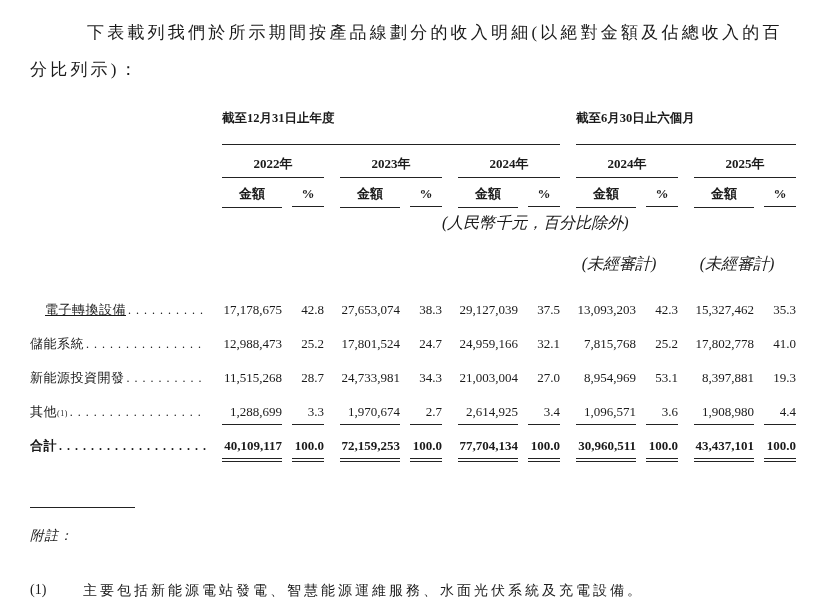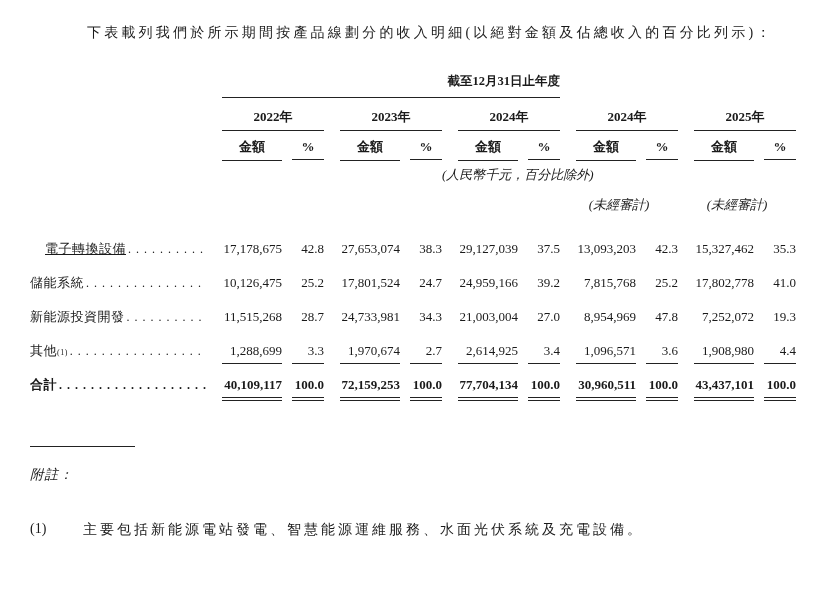--- a/index.html
+++ b/index.html
@@ -8,56 +8,56 @@
     background: #ffffff;
     color: #1a1a1a;
     font-family: "Liberation Serif", "DejaVu Serif", serif;
     overflow: hidden;
   }
   .page { padding: 14px 18px 0 30px; }
 
   
   .intro {
     width: 764px;
-    font-size: 14px;
+    font-size: 17px;
     line-height: 37px;
     letter-spacing: 3.2px;
     text-indent: 57px;
     margin: 0;
   }
 
   
   .sheet { margin-top: 22px; width: 766px; font-size: 13px; }
   .row { display: grid; align-items: baseline; }
   .cols-full  { grid-template-columns: 176px 76px 42px 76px 42px 76px 42px 76px 42px 76px 42px; }
   .cols-group { grid-template-columns: 176px 354px 236px; }
   .cols-year  { grid-template-columns: 176px 118px 118px 118px 118px 118px; }
   .cols-unit  { grid-template-columns: 176px 236px 118px 236px; }
   .cols-unaud { grid-template-columns: 176px 354px 118px 118px; }
 
   .gh .inner {
-    margin-left: 16px; text-align: right;
-    border-bottom: 1px solid #222; padding-bottom: 7px;
+    margin-left: 16px; text-align: left;
+    border-bottom: 1px solid #222; padding-bottom: 17px;
     font-weight: bold; font-size: 12.5px; white-space: nowrap;
   }
   .yrow { margin-top: 10px; }
   .yc .inner {
     margin-left: 16px; text-align: center;
     border-bottom: 1px solid #222; padding-bottom: 4px;
     font-weight: bold; font-size: 13px;
   }
   .chrow { margin-top: 7px; }
   .ha { width: 60px; margin-left: auto; text-align: center;
         border-bottom: 1px solid #222; padding-bottom: 4px; font-weight: bold; }
   .hp { width: 32px; margin-left: auto; text-align: center;
         border-bottom: 1px solid #222; padding-bottom: 4px; font-weight: bold; }
 
   .unitrow { margin-top: 5px; }
-  .unaudrow { margin-top: 12px; }
-  .note { font-style: italic; font-size: 13px; text-align: center; white-space: nowrap; }
+  .unaudrow { margin-top: 20px; }
+  .note { font-style: italic; font-size: 16px; text-align: center; white-space: nowrap; }
 
   .tbody { margin-top: 26px; }
   .trow { height: 34px; }
   .total-row { height: 40px; }
 
   .lbl { display: flex; align-items: baseline; letter-spacing: 0.5px; overflow: hidden; }
   .lbl .t { white-space: nowrap; }
   .indent .t { padding-left: 15px; text-decoration: underline; }
   .leader { flex: 1; overflow: hidden; white-space: nowrap; margin-left: 2px; }
   .leader::after {
@@ -90,20 +90,23 @@
 <div class="page">
 
   <p class="intro">下表載列我們於所示期間按產品線劃分的收入明細(以絕對金額及佔總收入的百分比列示)：</p>
 
   <div class="sheet">
 
     <div class="row cols-group">
       <div class="cell"></div>
       <div class="cell gh">
         <div class="inner">截至12月31日止年度</div>
+      </div>
+      <div class="cell gh">
+        <div class="inner">截至6月30日止六個月</div>
       </div>
     </div>
 
     <div class="row cols-year yrow">
       <div class="cell"></div>
       <div class="cell yc">
           <div class="inner">2022年</div>
         </div>
       <div class="cell yc">
           <div class="inner">2023年</div>
@@ -185,46 +188,46 @@
         <div class="cell num">42.3</div>
         <div class="cell num">15,327,462</div>
         <div class="cell num">35.3</div>
       </div>
 
       <div class="row cols-full trow">
         <div class="cell lbl">
           <span class="t">儲能系統</span>
             <span class="leader"></span>
         </div>
-        <div class="cell num">10,126,475</div>
+        <div class="cell num">12,988,473</div>
         <div class="cell num">25.2</div>
         <div class="cell num">17,801,524</div>
         <div class="cell num">24.7</div>
         <div class="cell num">24,959,166</div>
-        <div class="cell num">39.2</div>
+        <div class="cell num">32.1</div>
         <div class="cell num">7,815,768</div>
         <div class="cell num">25.2</div>
         <div class="cell num">17,802,778</div>
         <div class="cell num">41.0</div>
       </div>
 
       <div class="row cols-full trow">
         <div class="cell lbl">
           <span class="t">新能源投資開發</span>
             <span class="leader"></span>
         </div>
         <div class="cell num">11,515,268</div>
         <div class="cell num">28.7</div>
         <div class="cell num">24,733,981</div>
         <div class="cell num">34.3</div>
         <div class="cell num">21,003,004</div>
         <div class="cell num">27.0</div>
         <div class="cell num">8,954,969</div>
-        <div class="cell num">47.8</div>
-        <div class="cell num">7,252,072</div>
+        <div class="cell num">53.1</div>
+        <div class="cell num">8,397,881</div>
         <div class="cell num">19.3</div>
       </div>
 
       <div class="row cols-full trow">
         <div class="cell lbl">
           <span class="t">其他</span>
             <sup class="fn-ref">(1)</sup>
             <span class="leader"></span>
         </div>
         <div class="cell num"><span>1,288,699</span><span class="r1a"></span></div>

